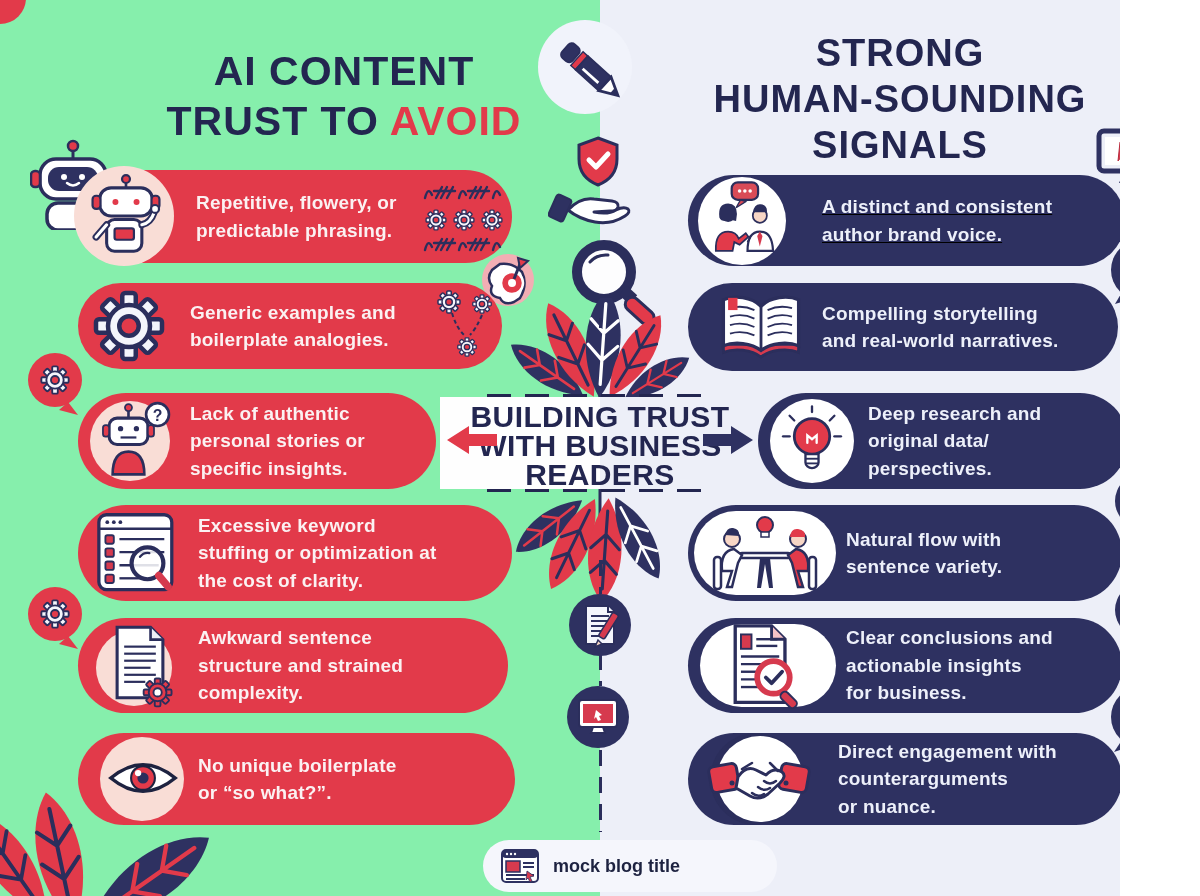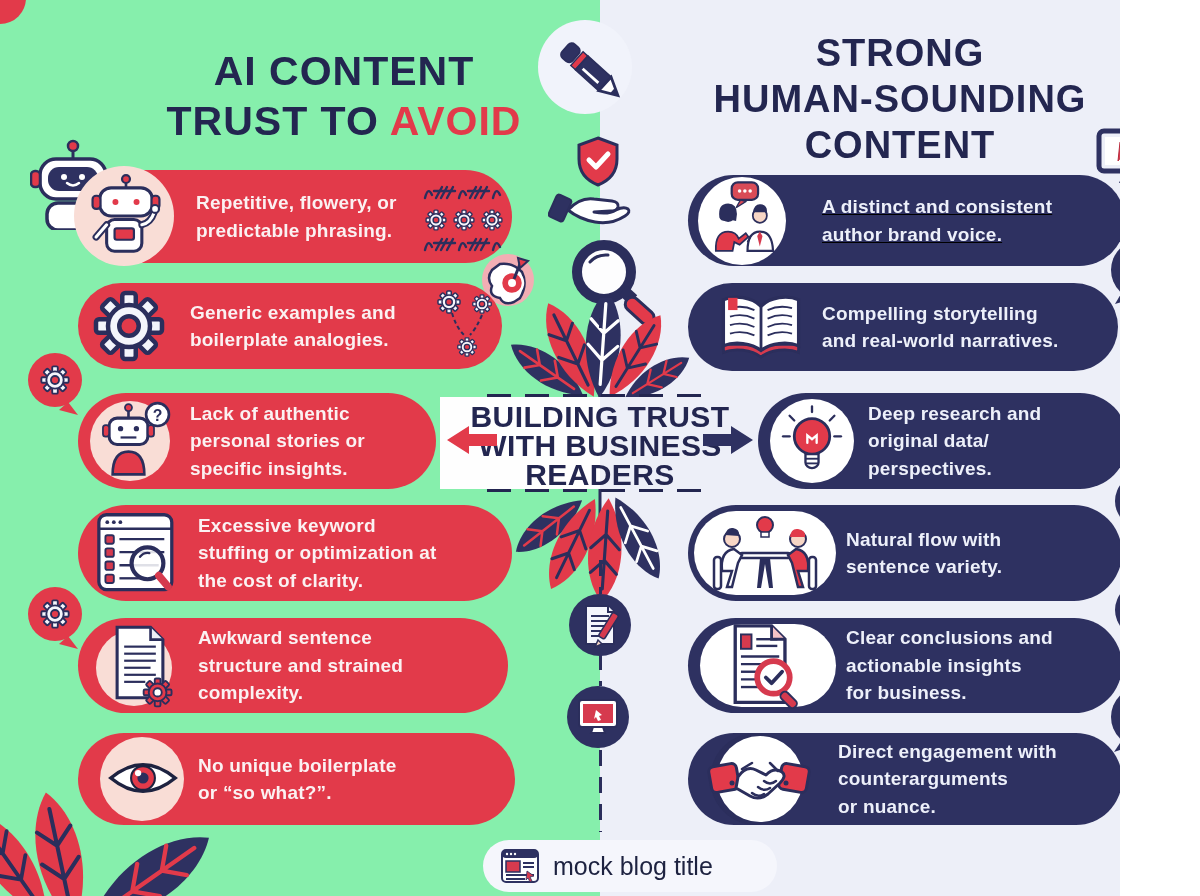--- a/index.html
+++ b/index.html
@@ -30,21 +30,21 @@
      background:repeating-linear-gradient(90deg,#232650 0 24px,transparent 24px 38px);}
   .vdash{position:absolute;width:3px;
      background:repeating-linear-gradient(180deg,#2b2e5c 0 16px,transparent 16px 27px);}
   .mask{position:absolute;}
   .center-label{position:absolute;left:462px;top:402px;width:276px;text-align:center;
      font-weight:700;font-size:30px;line-height:29px;color:#232650;letter-spacing:.4px;}
 
   .footer-pill{position:absolute;left:483px;top:840px;width:294px;height:52px;
      background:#f5f6fc;border-radius:26px;display:flex;align-items:center;gap:14px;
      padding-left:18px;box-sizing:border-box;}
-  .footer-text{font-weight:400;font-size:25px;color:#1d2240;}
+  .footer-text{font-weight:700;font-size:18px;color:#1d2240;}
 </style>
 </head>
 <body>
 
 <div id="canvas">
 
   <svg width="0" height="0" style="position:absolute" aria-hidden="true">
     <defs>
       <g id="gearshape">
         <g fill="currentColor" stroke="#2b2e5c" stroke-width="3" stroke-linejoin="round">
@@ -70,21 +70,21 @@
   <div class="abs bg-right"></div>
 
   <div class="abs" style="left:-26px;top:-28px;width:52px;height:52px;border-radius:50%;background:#e23a4a;"></div>
 
   <div class="title left-title">
     <span>AI CONTENT</span><br>
     <span>TRUST TO </span><span class="accent">AVOID</span>
   </div>
   <div class="title right-title preline">STRONG
 HUMAN-SOUNDING
-CONTENT</div>
+SIGNALS</div>
 
   <svg class="abs" style="left:30px;top:138px;" width="86" height="92" viewBox="0 0 86 92">
     <circle cx="43" cy="8" r="5" fill="#e23a4a" stroke="#2b2e5c" stroke-width="2.5"></circle>
     <line x1="43" y1="13" x2="43" y2="21" stroke="#2b2e5c" stroke-width="3"></line>
     <rect x="10" y="21" width="66" height="40" rx="16" fill="#fff" stroke="#2b2e5c" stroke-width="3.5"></rect>
     <rect x="1" y="33" width="9" height="16" rx="4" fill="#e23a4a" stroke="#2b2e5c" stroke-width="2.5"></rect>
     <rect x="76" y="33" width="9" height="16" rx="4" fill="#e23a4a" stroke="#2b2e5c" stroke-width="2.5"></rect>
     <rect x="18" y="29" width="50" height="24" rx="11" fill="#2e3161"></rect>
     <circle cx="34" cy="39" r="3" fill="#fff"></circle>
       <circle cx="52" cy="39" r="3" fill="#fff"></circle>

